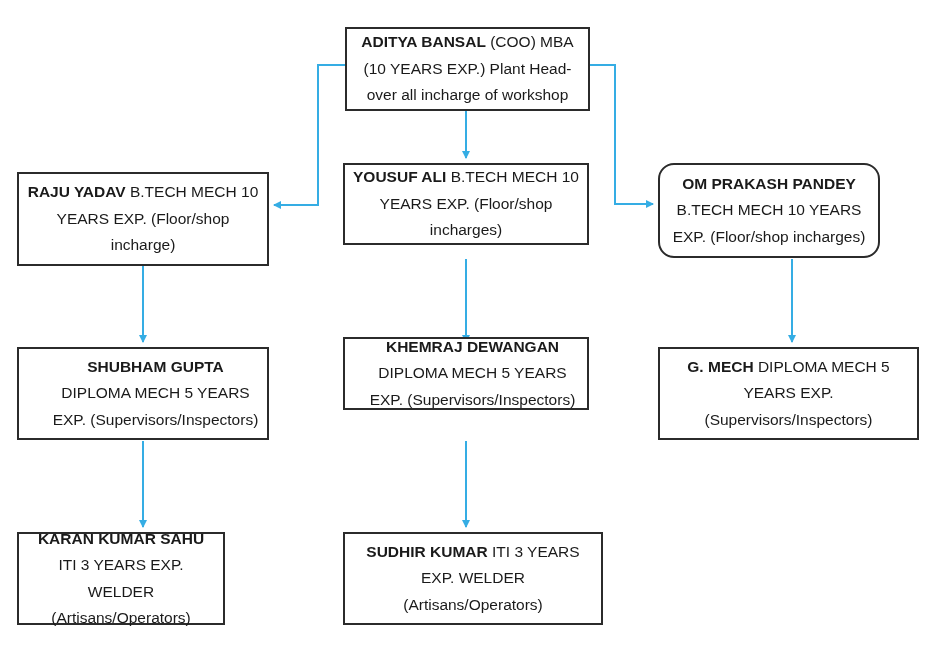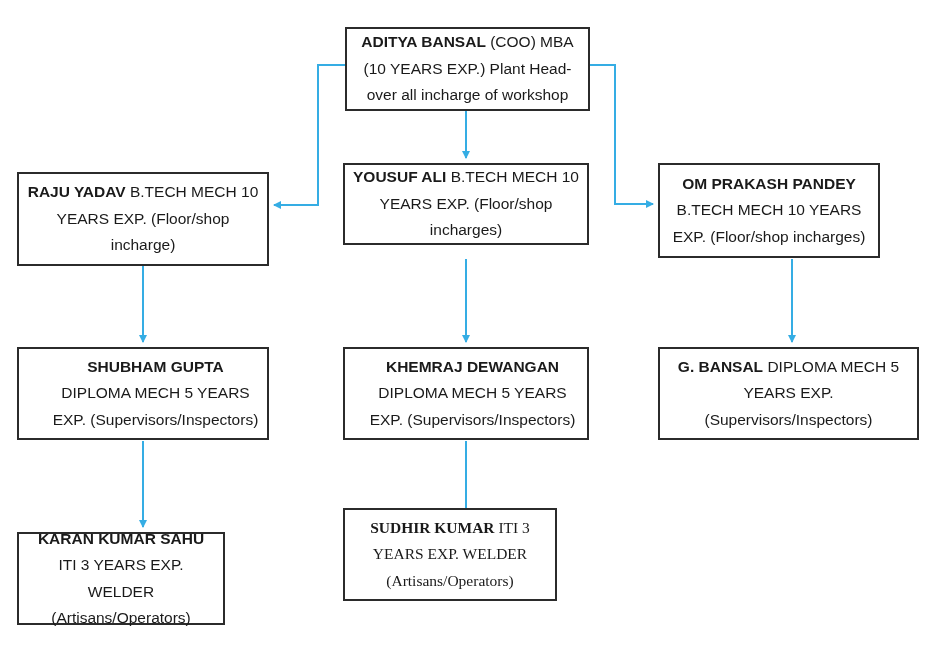--- a/index.html
+++ b/index.html
@@ -29,26 +29,26 @@
     text-align:center;
     font-size:15.5px;
     line-height:1.7;
     padding:4px 8px;
   }
   .node b{font-weight:bold;}
   
   .n-aditya   {left:345px;top:27px; width:245px;height:84px;}
   .n-raju     {left:17px; top:164px;width:252px;height:94px;margin-top:8px;}
   .n-yousuf   {left:343px;top:163px;width:246px;height:82px;}
-  .n-om       {left:658px;top:163px;width:222px;height:95px;}
+  .n-om       {left:658px;top:163px;width:222px;height:95px;border-radius:16px;}
   .n-shubham  {left:17px; top:347px;width:252px;height:93px;padding-left:33px;}
-  .n-khemraj  {left:343px;top:347px;width:246px;height:93px;padding-left:21px;}
+  .n-khemraj  {left:343px;top:337px;width:246px;height:73px;padding-left:21px;}
   .n-veena    {left:658px;top:347px;width:261px;height:93px;}
   .n-karan    {left:17px; top:532px;width:208px;height:93px;}
-  .n-sudhir   {left:343px;top:508px;width:214px;height:93px;font-family:Liberation Serif, serif;}
+  .n-sudhir   {left:343px;top:532px;width:260px;height:93px;}
 </style>
 </head>
 <body>
 
 <div class="canvas">
 
   <svg id="arrows" viewBox="0 0 937 650" xmlns="http://www.w3.org/2000/svg" aria-hidden="true">
     <defs>
       <marker id="ah" markerWidth="9" markerHeight="9" refX="7" refY="4" orient="auto" markerUnits="userSpaceOnUse">
         <path d="M0,0 L8,4 L0,8 Z"></path>
@@ -88,21 +88,21 @@
     <div><b>SHUBHAM GUPTA</b>
       <span>DIPLOMA MECH 5 YEARS EXP. (Supervisors/Inspectors)</span></div>
   </div>
 
   <div class="node n-khemraj">
     <div><b>KHEMRAJ DEWANGAN</b>
       <span>DIPLOMA MECH 5 YEARS EXP. (Supervisors/Inspectors)</span></div>
   </div>
 
   <div class="node n-veena">
-    <div><b>G. BANSAL</b>
+    <div><b>G. MECH</b>
       <span>DIPLOMA MECH 5 YEARS EXP. (Supervisors/Inspectors)</span></div>
   </div>
 
   <div class="node n-karan">
     <div><b>KARAN KUMAR SAHU</b>
       <span>ITI 3 YEARS EXP. WELDER (Artisans/Operators)</span></div>
   </div>
 
   <div class="node n-sudhir">
     <div><b>SUDHIR KUMAR</b>

